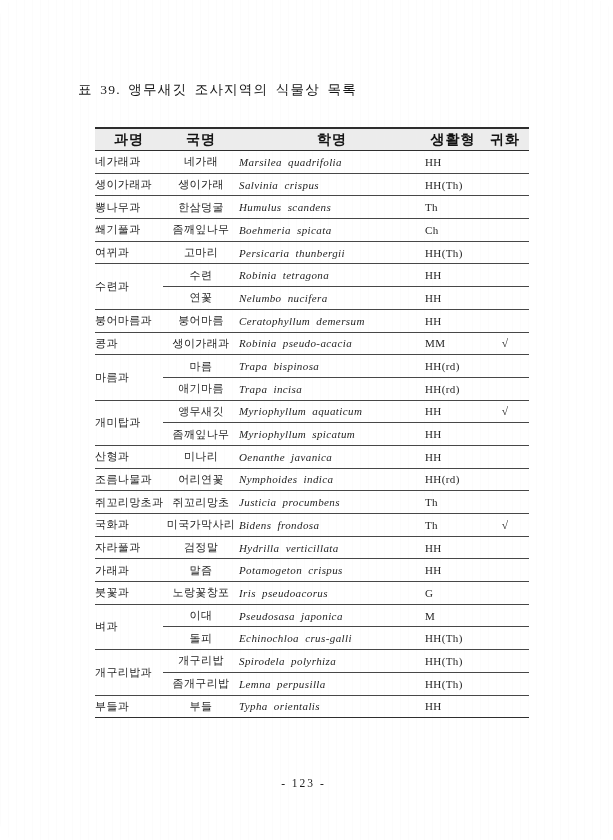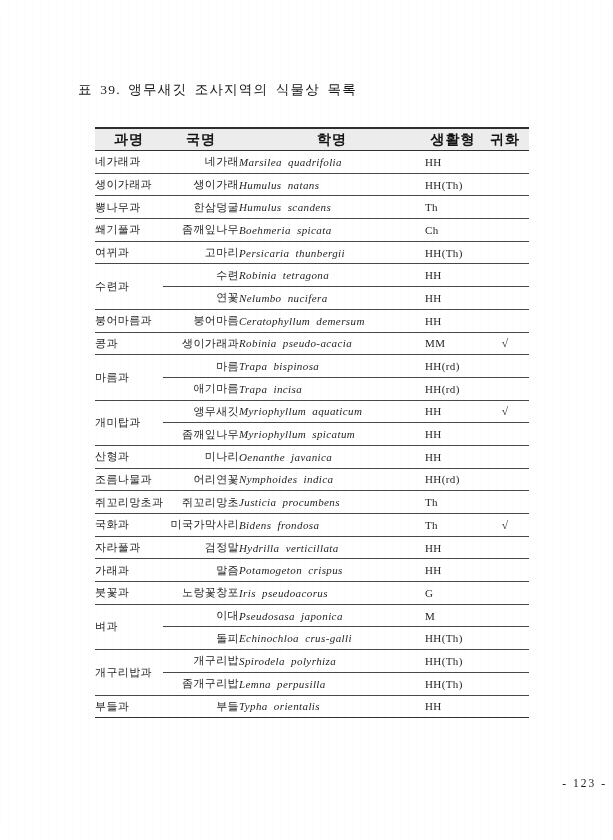--- a/index.html
+++ b/index.html
@@ -53,28 +53,28 @@
     border-bottom: 1px solid #474747;
     height: 21.7px;
     padding: 0;
     vertical-align: middle;
     letter-spacing: 0.4px;
     color: #1d1d1d;
     white-space: nowrap;
   }
   table.flora tbody tr:last-child td { border-bottom: 1.7px solid #2e2e2e; }
   td.col-family { text-align: left; }
-  td.col-korean { text-align: right; padding-left: 3px; }
+  td.col-korean { text-align: center; padding-left: 3px; }
   td.col-sci    { text-align: left; padding-left: 4px; font-style: italic; letter-spacing: 0.2px; word-spacing: 3px; }
   td.col-life   { text-align: left; padding-left: 9px; letter-spacing: 0.2px; margin-top: 19px; }
   td.col-nat    { text-align: center; font-size: 11.5px; color: #2a2a2a; }
   .page-number {
     position: absolute;
     left: 0; right: 6px; top: 777px;
-    text-align: right;
+    text-align: center;
     font-size: 11.5px;
     letter-spacing: 2px;
     color: #1a1a1a;
   }
 </style>
 </head>
 <body>
 
 <div class="page">
 
@@ -102,21 +102,21 @@
           <tr>
             <td class="col-family" rowspan="1">네가래과</td>
             <td class="col-korean">네가래</td>
             <td class="col-sci">Marsilea quadrifolia</td>
             <td class="col-life">HH</td>
             <td class="col-nat"></td>
           </tr>
           <tr>
             <td class="col-family" rowspan="1">생이가래과</td>
             <td class="col-korean">생이가래</td>
-            <td class="col-sci">Humulus natans</td>
+            <td class="col-sci">Salvinia crispus</td>
             <td class="col-life">HH(Th)</td>
             <td class="col-nat"></td>
           </tr>
           <tr>
             <td class="col-family" rowspan="1">뽕나무과</td>
             <td class="col-korean">한삼덩굴</td>
             <td class="col-sci">Humulus scandens</td>
             <td class="col-life">Th</td>
             <td class="col-nat"></td>
           </tr>

